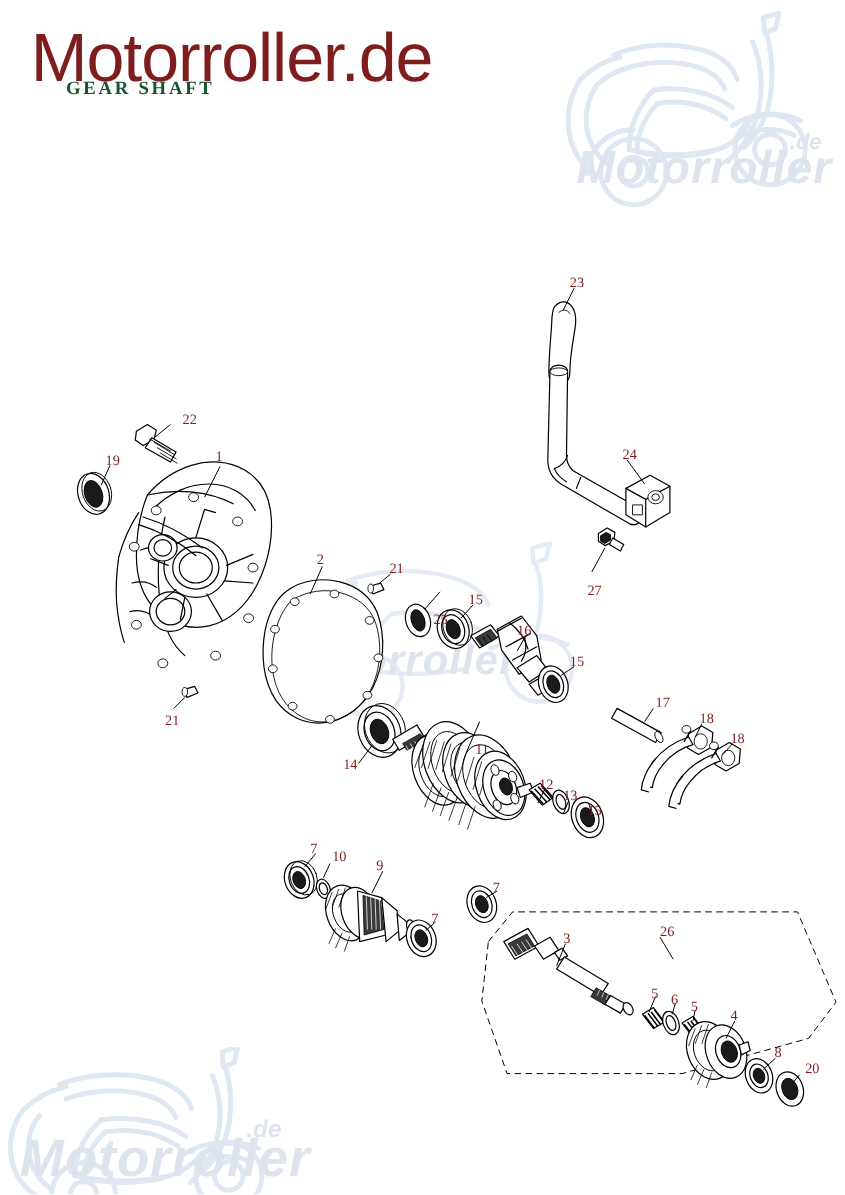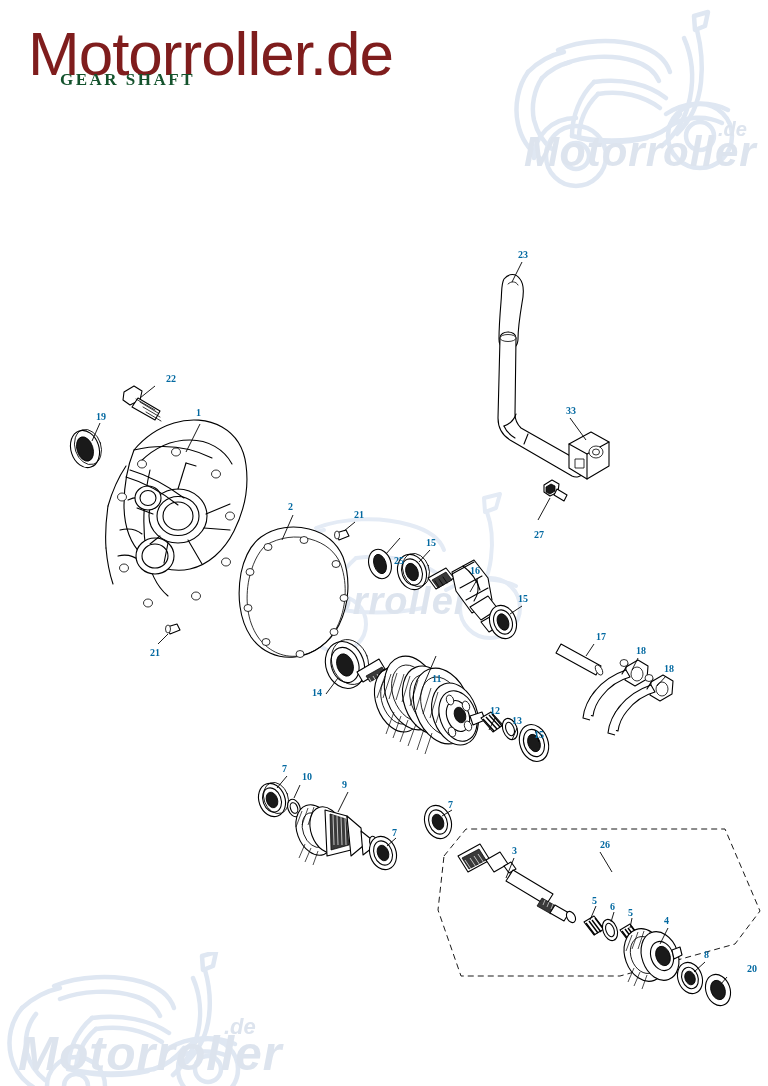--- a/index.html
+++ b/index.html
@@ -86,25 +86,24 @@
     left: 0; top: 0;
     width: 768px;
     height: 1086px;
   }
   #diagram svg { display: block; }
 
   
   .callout {
     position: absolute;
     font-family: "Liberation Serif", "DejaVu Serif", serif;
-    font-size: 10px;
-    color: #0369a1;
+    font-size: 13px;
+    color: #7f1d1d;
     white-space: nowrap;
     line-height: 1;
-    font-weight: bold;
   }
 </style>
 </head>
 <body>
 
 <div id="page">
 
   <div class="wm" id="wm-top-text">Motorroller.de</div>
 
   <div class="wm" id="wm-scooter-top">
@@ -677,24 +676,24 @@
       <div class="callout" style="left: 512px; top: 716px;">13</div>
       <div class="callout" style="left: 312px; top: 688px;">14</div>
       <div class="callout" style="left: 426px; top: 538px;">15</div>
       <div class="callout" style="left: 518px; top: 594px;">15</div>
       <div class="callout" style="left: 534px; top: 730px;">15</div>
       <div class="callout" style="left: 470px; top: 566px; text-align: center;">16</div>
       <div class="callout" style="left: 596px; top: 632px;">17</div>
       <div class="callout" style="left: 636px; top: 646px;">18</div>
       <div class="callout" style="left: 664px; top: 664px;">18</div>
       <div class="callout" style="left: 96px; top: 412px;">19</div>
-      <div class="callout" style="left: 747px; top: 964px;">20</div>
+      <div class="callout" style="left: 732px; top: 964px;">20</div>
       <div class="callout" style="left: 354px; top: 510px;">21</div>
       <div class="callout" style="left: 150px; top: 648px;">21</div>
       <div class="callout" style="left: 150px; top: 374px; margin-left: 16px;">22</div>
       <div class="callout" style="left: 518px; top: 250px;">23</div>
-      <div class="callout" style="left: 566px; top: 406px;">33</div>
+      <div class="callout" style="left: 566px; top: 406px;">24</div>
       <div class="callout" style="left: 394px; top: 526px; margin-top: 30px;">25</div>
       <div class="callout" style="left: 600px; top: 840px;">26</div>
       <div class="callout" style="left: 534px; top: 530px;">27</div>
     </div>
 
 </div>
 
 </body></html>

